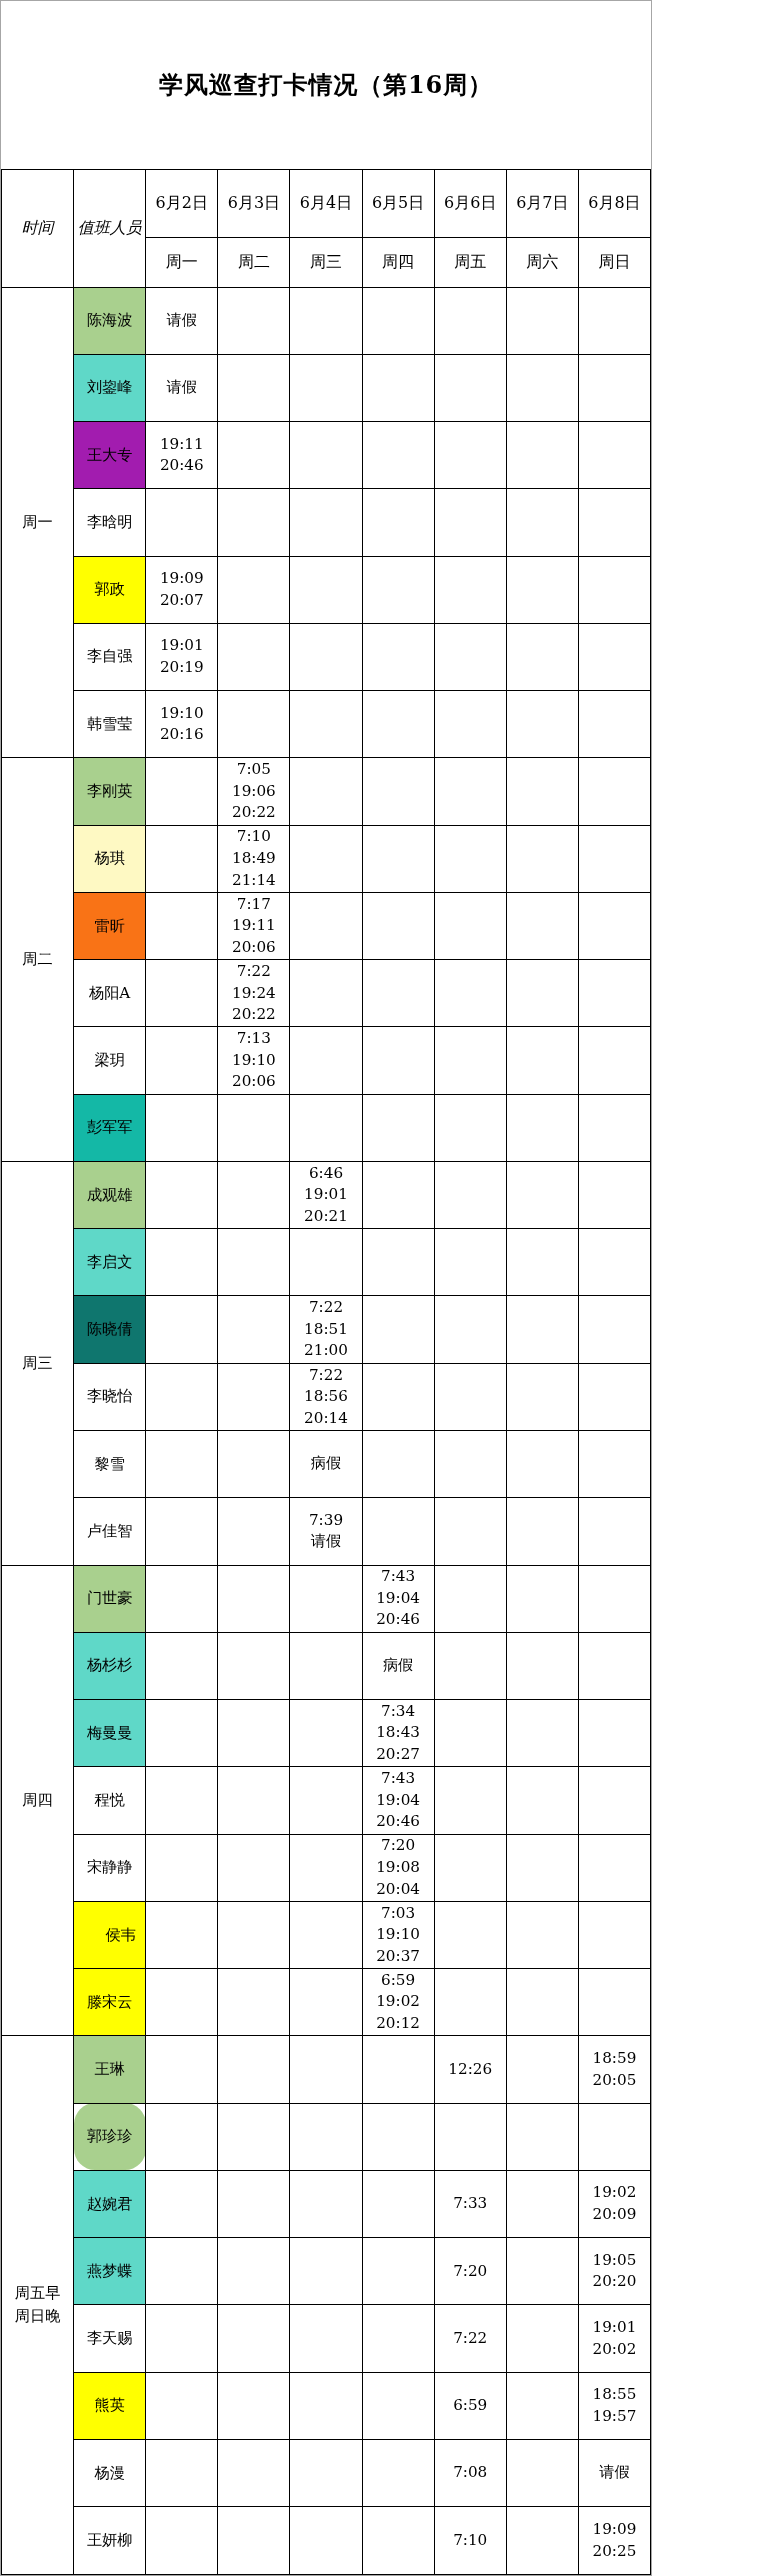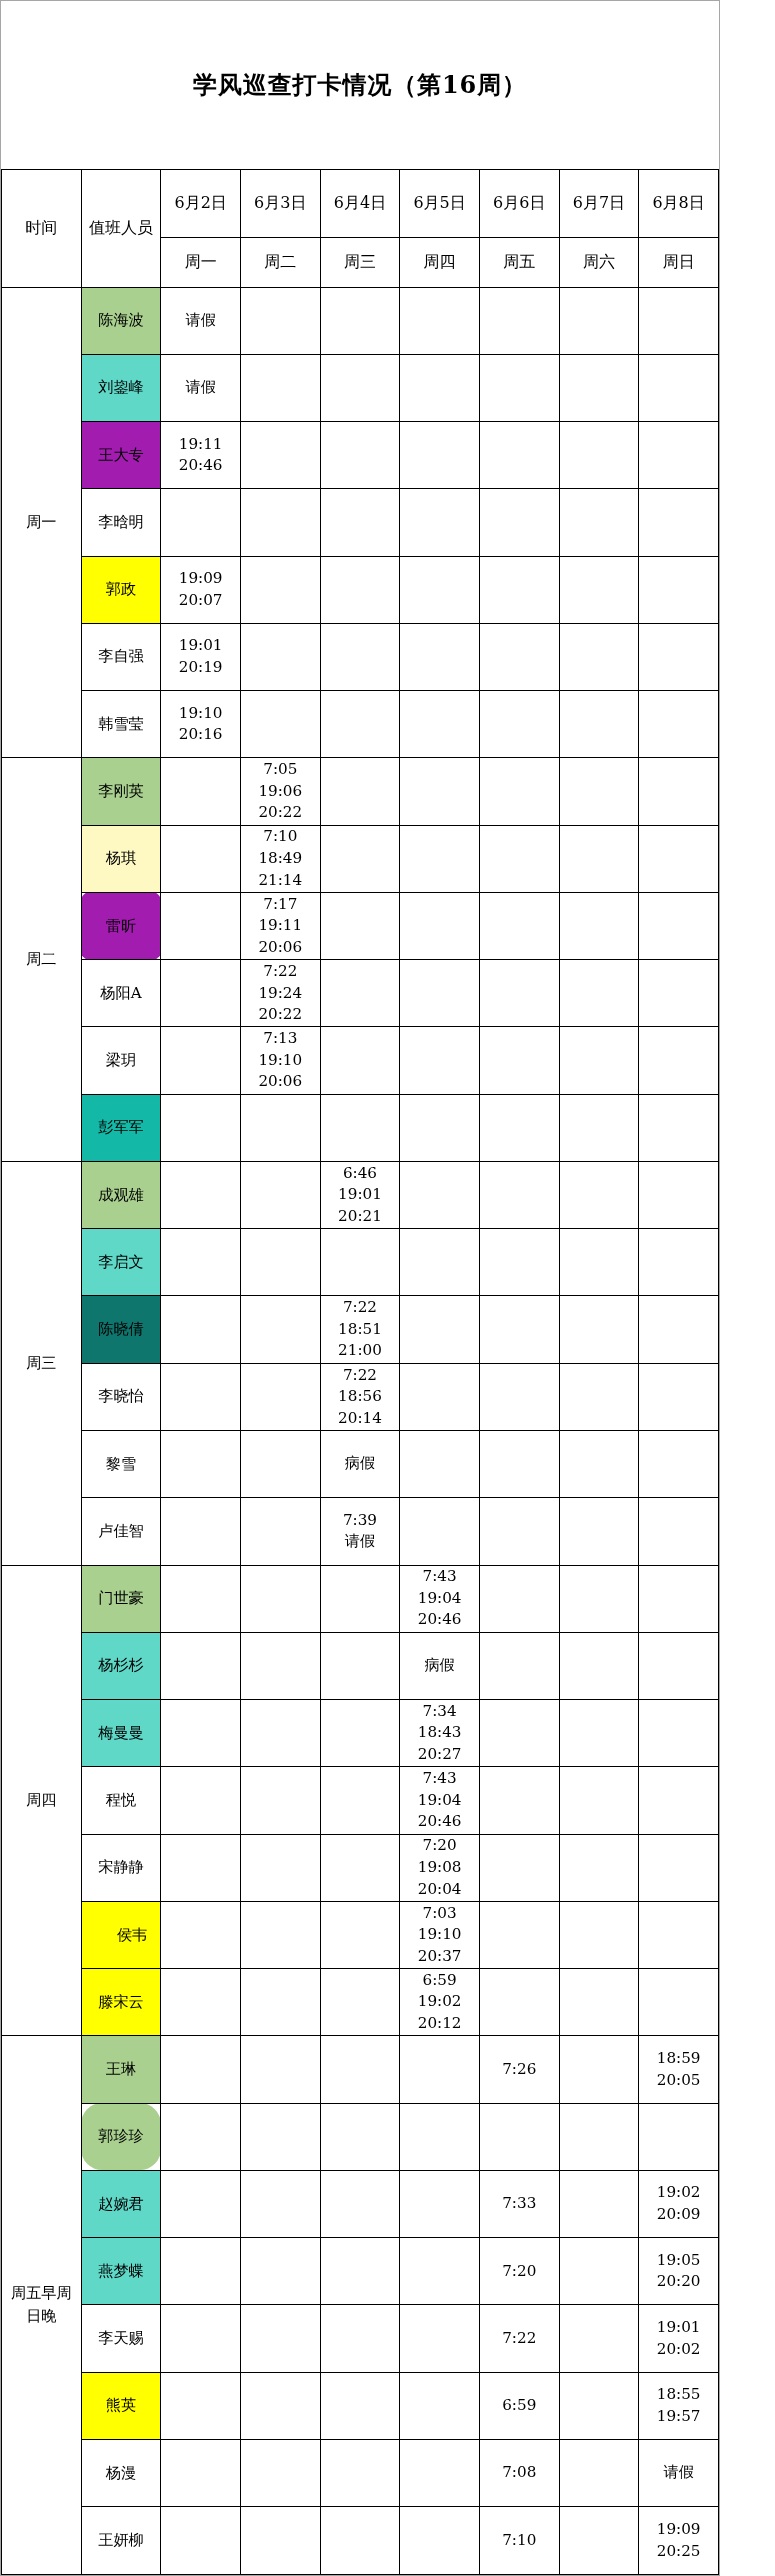--- a/index.html
+++ b/index.html
@@ -1,30 +1,30 @@
 <!DOCTYPE html>
 <html style="font-size:14.3px"><head>
 <meta charset="utf-8">
 <style>
   html,body{margin:0;padding:0;background:#fff;}
   .sheet{
-    width:720px;height:2576px;box-sizing:border-box;
+    width:652px;height:2576px;box-sizing:border-box;
     border:0.9px solid #a6a6a6;background:#fff;
     font-family:"DejaVu Serif","Liberation Serif",serif;color:#000;
   }
   table{border-collapse:collapse;width:100%;height:100%;table-layout:fixed;}
   td{border:0.9px solid #000;text-align:center;vertical-align:middle;
      padding:0 1.8px;box-sizing:border-box;overflow:hidden;}
   tr.title-row td{
     border:none;border-bottom:1.8px solid #000;
     font-size:24px;font-weight:bold;letter-spacing:0.9px;height:168px;
   }
   tr.date-row td{height:68px;font-size:16px;}
   tr.weekday-row td{height:50px;font-size:16px;}
-  td.corner{font-size:16px;}
+  td.corner{font-size:16px;font-style:italic;}
   tbody tr{height:67px;}
   td.sec{font-size:15.2px;line-height:1.5;padding:0 8px;background:#fff;}
   td.name{font-size:15.2px;}
   td.val{font-size:15.2px;line-height:1.42;white-space:pre-line;}
 </style>
 </head>
 <body>
 
 <div class="sheet">
   <table>
@@ -148,21 +148,21 @@
           <td class="val">7:10
 18:49
 21:14</td>
           <td class="val"></td>
           <td class="val"></td>
           <td class="val"></td>
           <td class="val"></td>
           <td class="val"></td>
         </tr>
         <tr>
-          <td class="name" style="background: #a21caf; border-radius: 9px;">雷昕</td>
+          <td class="name" style="background: #f97316;">雷昕</td>
           <td class="val"></td>
           <td class="val">7:17
 19:11
 20:06</td>
           <td class="val"></td>
           <td class="val"></td>
           <td class="val"></td>
           <td class="val"></td>
           <td class="val"></td>
         </tr>
@@ -351,21 +351,21 @@
           <td class="val"></td>
           <td class="val"></td>
         </tr>
         <tr>
           <td rowspan="8" class="sec">周五早周日晚</td>
           <td class="name" style="background: rgb(169, 208, 142);">王琳</td>
           <td class="val"></td>
           <td class="val"></td>
           <td class="val"></td>
           <td class="val"></td>
-          <td class="val">7:26</td>
+          <td class="val">12:26</td>
           <td class="val"></td>
           <td class="val">18:59
 20:05</td>
         </tr>
         <tr>
           <td class="name" style="background: rgb(169, 208, 142); border-radius: 21px;">郭珍珍</td>
           <td class="val"></td>
           <td class="val"></td>
           <td class="val"></td>
           <td class="val"></td>

